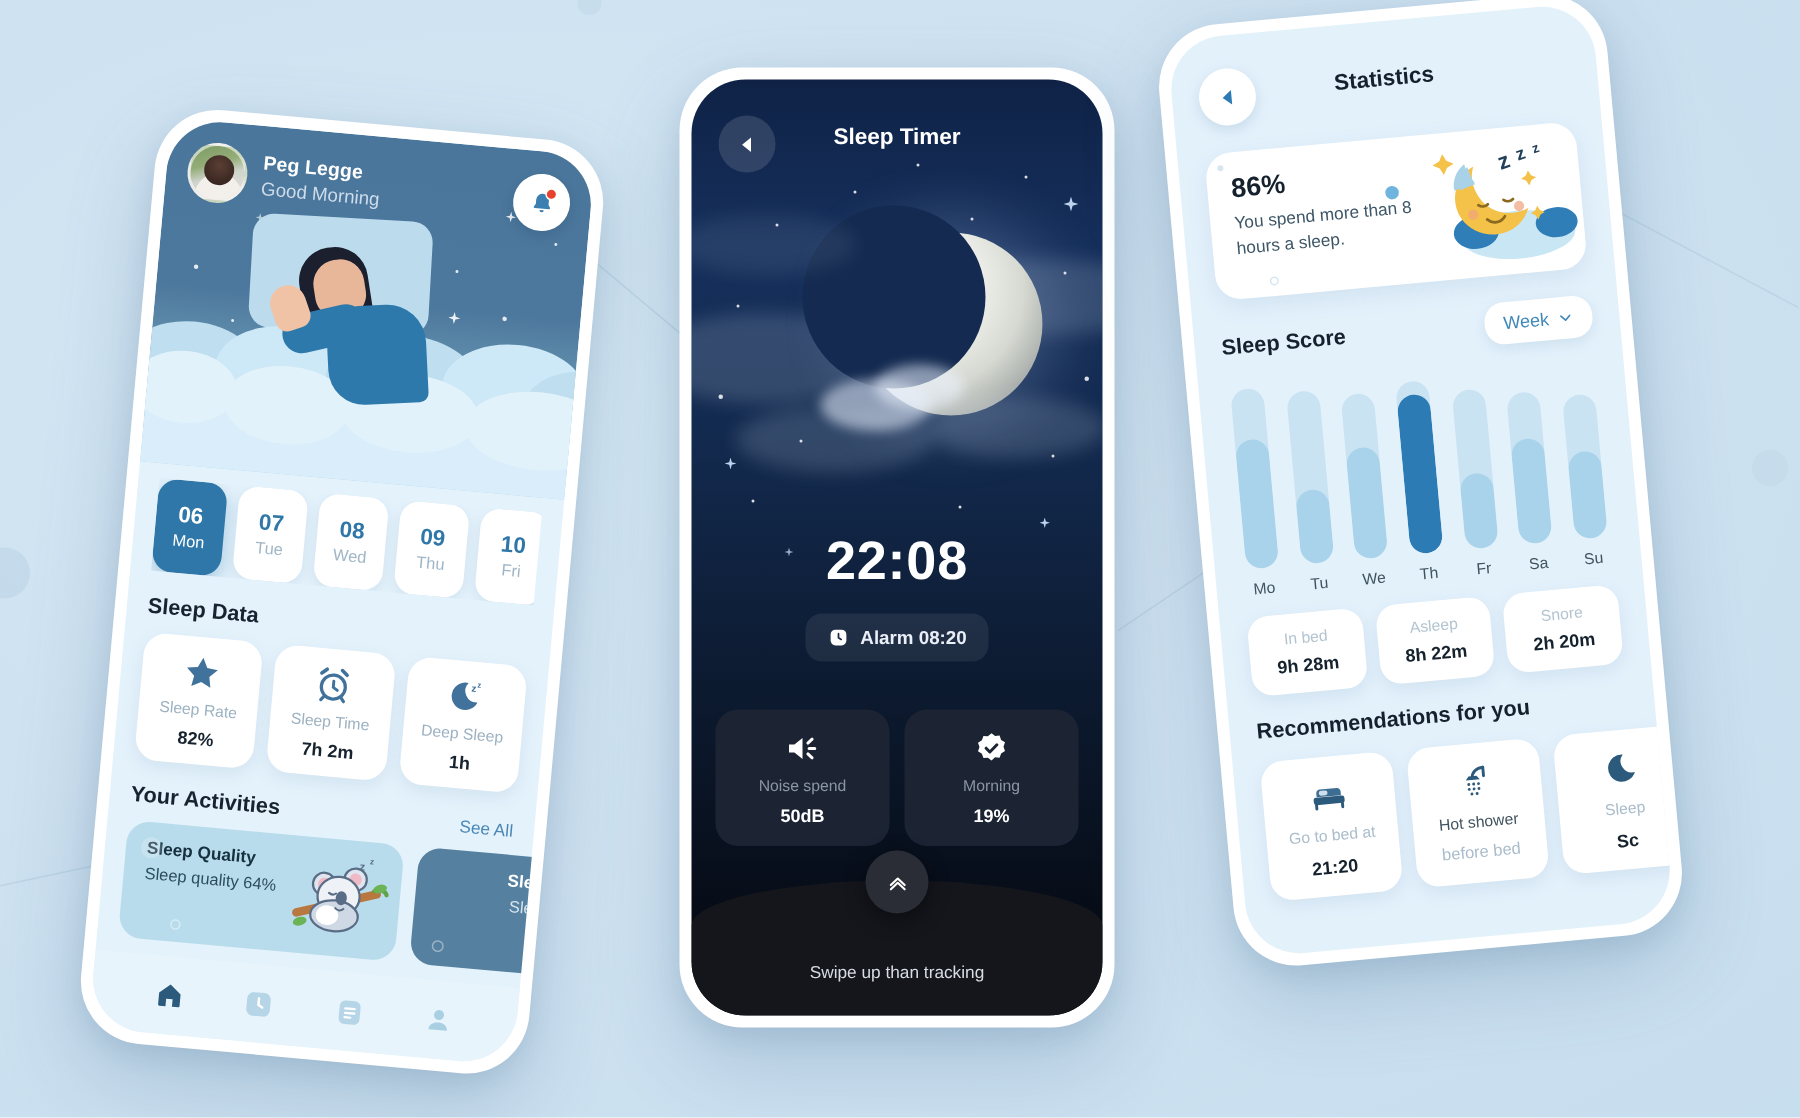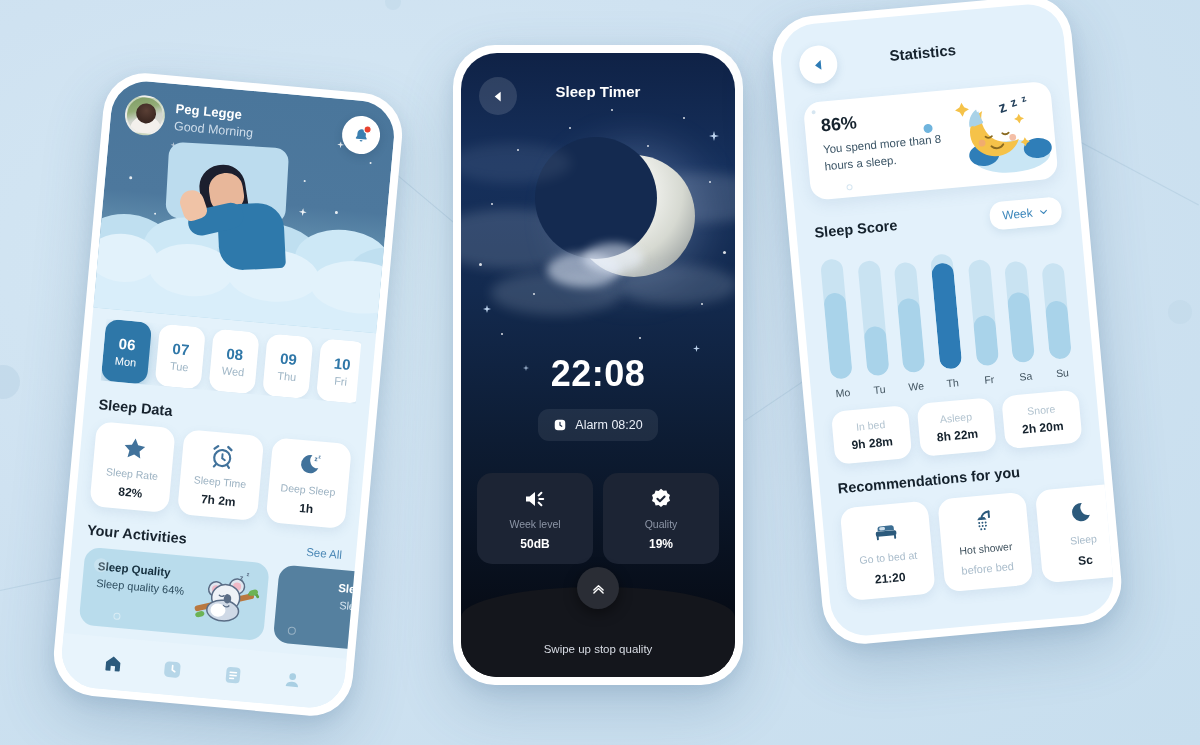--- a/index.html
+++ b/index.html
@@ -188,21 +188,21 @@
     filter: blur(0.4px);
   }
   .cloud2 { position:absolute; border-radius:50%; background:rgba(225,235,250,.16); filter:blur(6px); }
   .cloud2.bright { background:rgba(235,242,255,.55); filter:blur(4px); }
 
   .p2-clock { position:absolute; left:0; right:0; top:300px; text-align:center; }
   .p2-time { color:#fff; font-size:36px; font-weight:700; letter-spacing:.5px; }
   .alarm-pill {
     display:inline-flex; align-items:flex-start; gap:8px; margin-top:14px;
     background:rgba(255,255,255,.08); border-radius:11px; padding:9px 15px;
-    color:#e9eef7; font-size:12.5px; cursor:pointer;
+    color:#e9eef7; font-size:12.5px; cursor:pointer;font-weight:bold;
   }
 
   .p2-metrics { position:absolute; left:16px; right:16px; top:420px; display:flex; gap:10px; }
   .mcard {
     flex:1; background:#1c2434; border-radius:15px; padding:14px 4px 13px;
     display:flex; flex-direction:column; align-items:center; gap:7px; cursor:pointer;
   }
   .mcard .mlabel { font-size:10.5px; color:#8c95a6; }
   .mcard .mval { font-size:12px; font-weight:700; color:#fff; }
 
@@ -528,40 +528,40 @@
         <span>Alarm 08:20</span>
       </div>
     </div>
 
     <div class="p2-metrics">
       <div class="mcard">
         <svg width="24" height="24" viewBox="0 0 24 24">
           <path d="M3 9.4h3.6L12 5v14l-5.4-4.4H3z" fill="#fff"></path>
           <path d="M15.6 8.4l2.8-2.6M16.4 12h3.8M15.6 15.6l2.8 2.6" stroke="#fff" stroke-width="2" stroke-linecap="round"></path>
         </svg>
-        <span class="mlabel">Week level</span>
+        <span class="mlabel">Noise spend</span>
         <span class="mval">50dB</span>
       </div>
       <div class="mcard">
         <svg width="24" height="24" viewBox="0 0 24 24">
           <path d="M12 1.8l2.4 1.9 3-.3 1 2.9 2.6 1.6-1 2.9 1 2.9-2.6 1.6-1 2.9-3-.3L12 20l-2.4-1.9-3 .3-1-2.9L3 13.9l1-2.9-1-2.9 2.6-1.6 1-2.9 3 .3z" fill="#fff"></path>
           <path d="M8.4 11.8l2.5 2.5 4.7-4.8" stroke="#1c2434" stroke-width="2" fill="none" stroke-linecap="round" stroke-linejoin="round"></path>
         </svg>
-        <span class="mlabel">Quality</span>
+        <span class="mlabel">Morning</span>
         <span class="mval">19%</span>
       </div>
     </div>
 
     <div class="p2-footer"></div>
     <div class="swipe-btn">
       <svg width="17" height="17" viewBox="0 0 24 24">
         <path d="M5.5 14.2 12 8l6.5 6.2M5.5 18.2 12 12l6.5 6.2" stroke="#fff" stroke-width="2" fill="none" stroke-linecap="round" stroke-linejoin="round"></path>
       </svg>
     </div>
-    <div class="swipe-txt">Swipe up stop quality</div>
+    <div class="swipe-txt">Swipe up than tracking</div>
 
   </div>
 </div>
 
 <div class="phone" id="phone3">
   <div class="screen">
 
     <div class="p3-topbar">
       <div class="backbtn-light">
         <svg width="13" height="13" viewBox="0 0 24 24">

